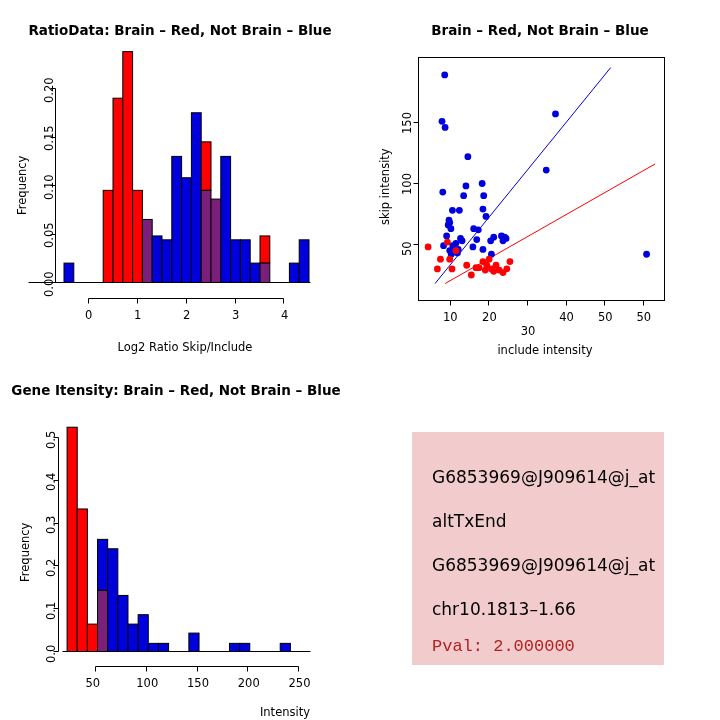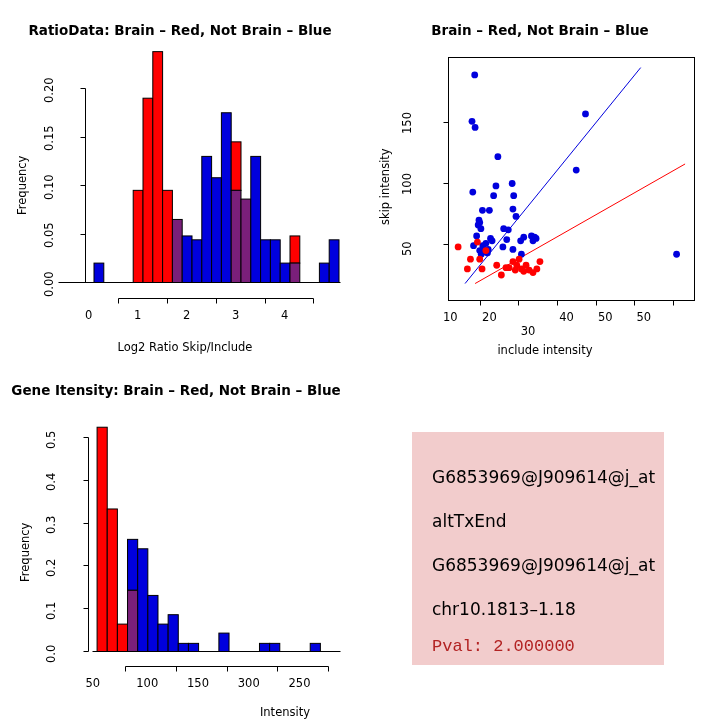--- a/index.html
+++ b/index.html
@@ -1,18 +1,18 @@
 <!DOCTYPE html>
 <html><head>
 <meta charset="utf-8">
 <style>
   html,body{margin:0;padding:0;background:#ffffff;}
   body{width:720px;height:720px;font-family:"DejaVu Sans",sans-serif;color:#000;}
   #page{position:relative;width:720px;height:720px;overflow:hidden;background:#fff;}
-  .panel{position:absolute;padding-left:30px;}
+  .panel{position:absolute;}
   .ptitle{
     position:absolute;text-align:center;font-weight:bold;font-size:13.5px;
     font-family:"DejaVu Sans",sans-serif;white-space:nowrap;letter-spacing:0px;
   }
   .axis-label{
     position:absolute;font-size:11.5px;font-family:"DejaVu Sans",sans-serif;
     white-space:nowrap;text-align:center;
   }
   .tick-lab{
     position:absolute;font-size:11.5px;font-family:"DejaVu Sans",sans-serif;
@@ -230,38 +230,38 @@
 
       <path d="M 95.5 306.5 L 298.5 306.5" stroke="#000" stroke-width="1" fill="none"></path>
       <path d="M 95.5 306.5 L 95.5 311.5 M 146.5 306.5 L 146.5 311.5 M 197.5 306.5 L 197.5 311.5 M 247.5 306.5 L 247.5 311.5 M 298.5 306.5 L 298.5 311.5" stroke="#000" stroke-width="1" fill="none"></path>
       <path d="M 62.5 291.5 L 310.5 291.5" stroke="#000" stroke-width="1" fill="none"></path>
     </svg>
 
     <div id="gene-xticklabels">
         <div class="tick-lab" style="left: 85.5px; top: 316px;">50</div>
         <div class="tick-lab" style="left: 136.25px; top: 316px;">100</div>
         <div class="tick-lab" style="left: 187px; top: 316px;">150</div>
-        <div class="tick-lab" style="left: 237.75px; top: 316px;">300</div>
+        <div class="tick-lab" style="left: 237.75px; top: 316px;">200</div>
         <div class="tick-lab" style="left: 288.5px; top: 316px;">250</div>
       </div>
     <div id="gene-yticklabels">
         <div class="vtick" style="left: 44px; top: 302.5px;">0.0</div>
         <div class="vtick" style="left: 44px; top: 259.7px;">0.1</div>
         <div class="vtick" style="left: 44px; top: 216.9px;">0.2</div>
         <div class="vtick" style="left: 44px; top: 174.1px;">0.3</div>
         <div class="vtick" style="left: 44px; top: 131.3px;">0.4</div>
         <div class="vtick" style="left: 44px; top: 88.5px;">0.5</div>
       </div>
 
     <div class="axis-label" style="left:60px;top:345px;width:250px;text-align:right;">Intensity</div>
 
     <div class="vlabel" style="left:18px;top:222px;">Frequency</div>
   </div>
 
   <div class="infopanel" style="left:412px;top:432px;width:252px;height:233px;background:#f2cccc;">
     <div class="infoline" style="left:20px;top:35px;">G6853969@J909614@j_at</div>
     <div class="infoline" style="left:20px;top:79px;">altTxEnd</div>
     <div class="infoline" style="left:20px;top:123px;">G6853969@J909614@j_at</div>
-    <div class="infoline" style="left:20px;top:167px;">chr10.1813–1.18</div>
+    <div class="infoline" style="left:20px;top:167px;">chr10.1813–1.66</div>
     <div class="infoline pval" style="left:20px;top:205px;">Pval: 2.000000</div>
   </div>
 
 </div>
 
 </body></html>

